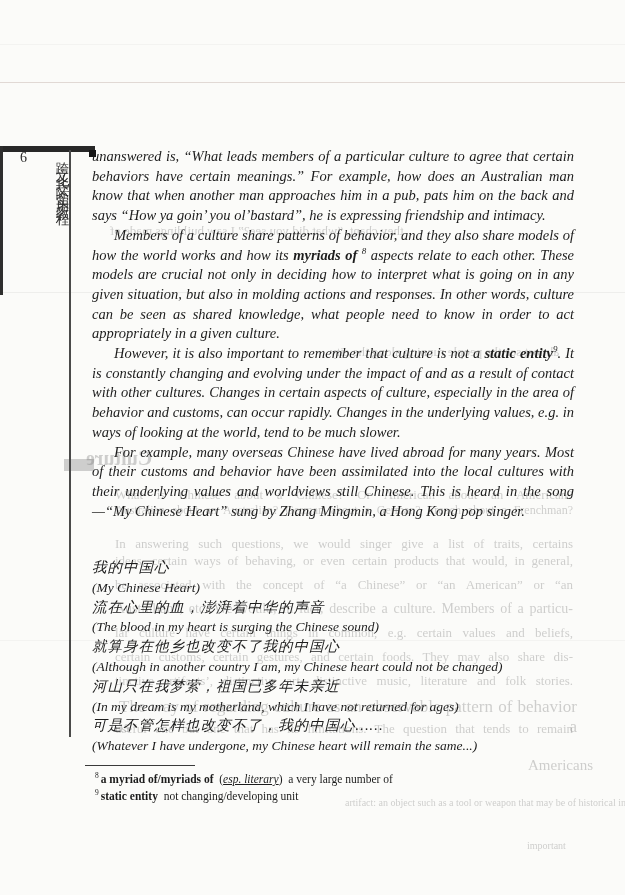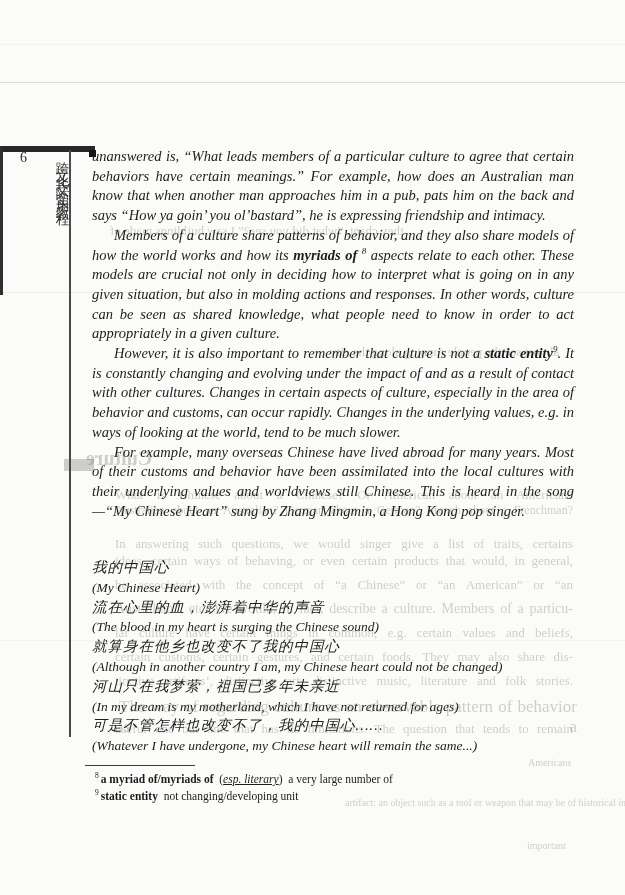--- a/index.html
+++ b/index.html
@@ -68,21 +68,21 @@
       <div class="bleed wide" style="left: 115px; top: 503px; font-size: 12px; width: 458px;">Australian about an Australian? German about a German? French about a Frenchman?</div>
       <div class="bleed wide" style="left: 115px; top: 536px; font-size: 13px; width: 458px;">In answering such questions, we would singer give a list of traits, certains</div>
       <div class="bleed wide" style="left: 115px; top: 553px; font-size: 13px; width: 458px;">ideas, certain ways of behaving, or even certain products that would, in general,</div>
       <div class="bleed wide" style="left: 115px; top: 577px; font-size: 13px; width: 458px;">be associated with the concept of “a Chinese” or “an American” or “an</div>
       <div class="bleed wide" style="left: 115px; top: 601px; font-size: 14px; width: 458px;">Australian”, etc. We would, in fact, describe a culture. Members of a particu-</div>
       <div class="bleed wide" style="left: 115px; top: 625px; font-size: 13px; width: 458px;">lar culture have certain things in common, e.g. certain values and beliefs,</div>
       <div class="bleed wide" style="left: 115px; top: 649px; font-size: 13px; width: 458px;">certain customs, certain gestures, and certain foods. They may also share dis-</div>
       <div class="bleed wide" style="left: 115px; top: 673px; font-size: 13px; width: 458px;">tinctive artifacts’, distinctive art, distinctive music, literature and folk stories.</div>
       <div class="bleed wide" style="left: 119px; top: 697px; font-size: 17px; width: 458px;">The way of regarding culture as an observable pattern of behavior is a</div>
       <div class="bleed wide" style="left: 115px; top: 721px; font-size: 13px; width: 458px;">useful one but one that has its limitations. The question that tends to remain</div>
-      <div class="bleed" style="left: 528px; top: 757px; font-size: 10px;">Americans</div>
+      <div class="bleed" style="left: 528px; top: 757px; font-size: 15px;">Americans</div>
       <div class="bleed" style="left: 345px; top: 797px; font-size: 10px;">artifact: an object such as a tool or weapon that may be of historical interest</div>
       <div class="bleed" style="left: 527px; top: 840px; font-size: 10px;">important</div>
     </div>
 
   <div class="body-text">
       <div class="para"><span>unanswered is, “What leads members of a particular culture to agree that certain behaviors have certain meanings.” For example, how does an Australian man know that when another man approaches him in a pub, pats him on the back and says “How ya goin’ you ol’bastard”, he is expressing friendship and intimacy.</span></div>
       <div class="para indent"><span>Members of a culture share patterns of behavior, and they also share models of how the world works and how its </span><span class="b">myriads of</span><span> </span><span class="sup">8</span><span> aspects relate to each other. These models are crucial not only in deciding how to interpret what is going on in any given situation, but also in molding actions and responses. In other words, culture can be seen as shared knowledge, what people need to know in order to act appropriately in a given culture.</span></div>
       <div class="para indent"><span>However, it is also important to remember that culture is not a </span><span class="b">static entity</span><span class="sup">9</span><span>. It is constantly changing and evolving under the impact of and as a result of contact with other cultures. Changes in certain aspects of culture, especially in the area of behavior and customs, can occur rapidly. Changes in the underlying values, e.g. in ways of looking at the world, tend to be much slower.</span></div>
       <div class="para indent"><span>For example, many overseas Chinese have lived abroad for many years. Most of their customs and behavior have been assimilated into the local cultures with their underlying values and worldviews still Chinese. This is heard in the song—“My Chinese Heart” sung by Zhang Mingmin, a Hong Kong pop singer.</span></div>
     </div>

